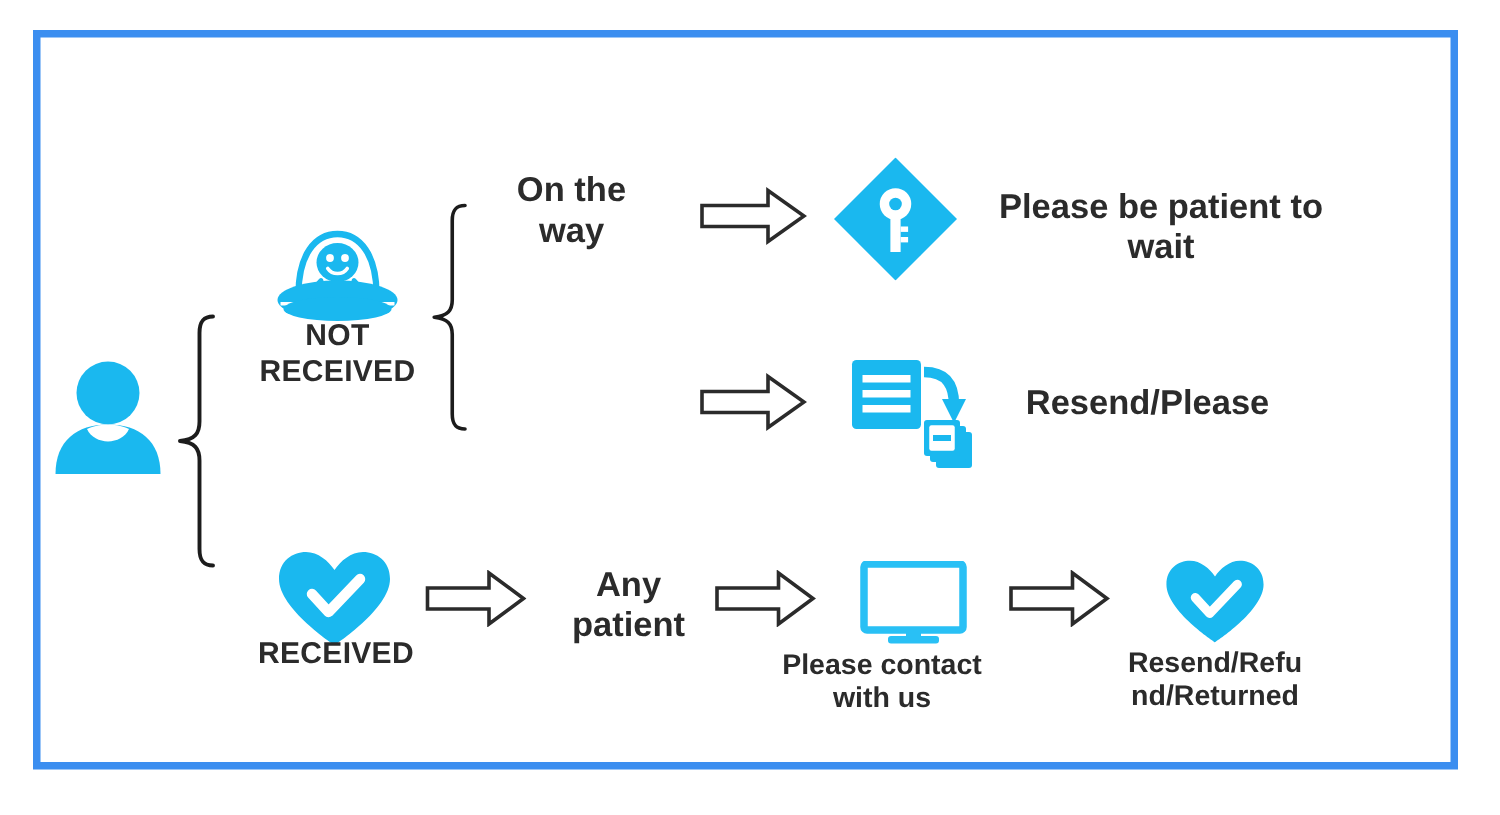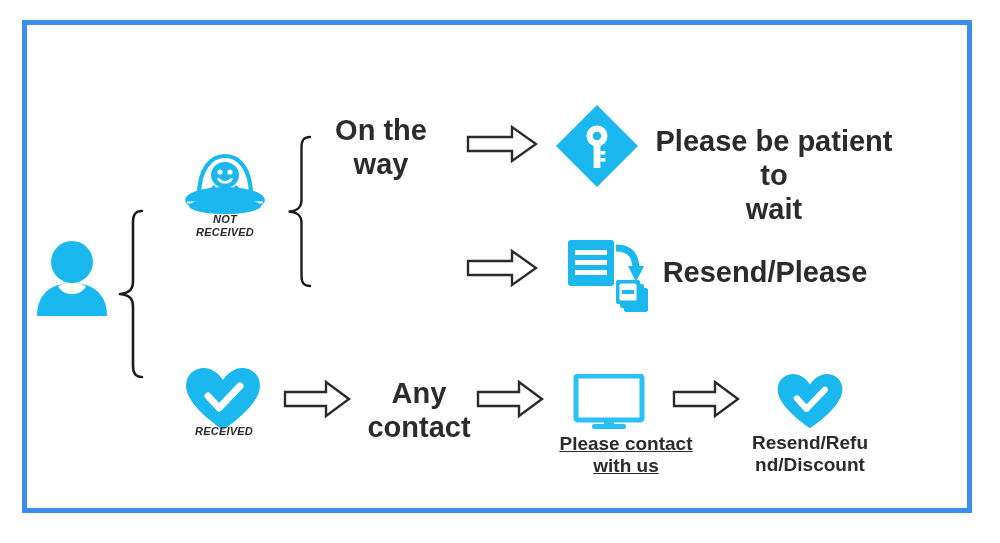--- a/index.html
+++ b/index.html
@@ -36,23 +36,23 @@
   .label {
     position: absolute;
     text-align: center;
     color: #2b2b2b;
     font-weight: bold;
     line-height: 1.18;
     white-space: pre-line;
     box-sizing: border-box;
   }
 
-  .label.big   { font-size: 29px; }
+  .label.big   { font-size: 23px; }
   .label.mid   { font-size: 19px; }
-  .label.caps  { font-size: 11px; letter-spacing: .2px; font-style: italic; }
+  .label.caps  { font-size: 20px; letter-spacing: .2px; }
 
   .icon { position: absolute; }
   .icon svg { display: block; }
 
   .arrow { position: absolute; }
   .brace { position: absolute; }
 </style>
 </head>
 <body>
 
@@ -181,36 +181,36 @@
   </div>
   <div class="label caps" style="left:158px; top:425px; width:132px;">RECEIVED</div>
 
   <div class="arrow" style="left:283px; top:380px; width:68px; height:38px;">
     <svg viewBox="0 0 68 38" width="68" height="38">
       <path d="M2 12 L43 12 L43 2 L66 19 L43 36 L43 26 L2 26 Z" fill="#ffffff" stroke="#2b2b2b" stroke-width="2.4" stroke-linejoin="miter"></path>
     </svg>
   </div>
 
   <div class="label big" style="left:356px; top:376px; width:126px;">Any
-contact</div>
+patient</div>
 
   <div class="arrow" style="left:476px; top:380px; width:68px; height:38px;">
     <svg viewBox="0 0 68 38" width="68" height="38">
       <path d="M2 12 L43 12 L43 2 L66 19 L43 36 L43 26 L2 26 Z" fill="#ffffff" stroke="#2b2b2b" stroke-width="2.4" stroke-linejoin="miter"></path>
     </svg>
   </div>
 
   <div class="icon" style="left:570px; top:374px; width:78px; height:56px;">
     <svg viewBox="0 0 78 56" width="78" height="56">
       <rect x="6" y="2" width="66" height="44" rx="2" fill="none" stroke="#29c0f5" stroke-width="5"></rect>
       <rect x="34" y="44" width="10" height="7" fill="#29c0f5"></rect>
       <rect x="22" y="50" width="34" height="5" rx="2" fill="#29c0f5"></rect>
     </svg>
   </div>
-  <div class="label mid" style="left:540px; top:433px; width:172px;text-decoration:underline;">Please contact
+  <div class="label mid" style="left:502px; top:433px; width:172px;">Please contact
 with us</div>
 
   <div class="arrow" style="left:672px; top:380px; width:68px; height:38px;">
     <svg viewBox="0 0 68 38" width="68" height="38">
       <path d="M2 12 L43 12 L43 2 L66 19 L43 36 L43 26 L2 26 Z" fill="#ffffff" stroke="#2b2b2b" stroke-width="2.4" stroke-linejoin="miter"></path>
     </svg>
   </div>
 
   <div class="icon" style="left:775px; top:372px; width:70px; height:58px;">
     <svg viewBox="0 0 80 66" width="70" height="58">
@@ -218,15 +218,15 @@
                C40 64 3 40 3 20
                C3 8 12 2 21 2
                C29 2 36 8 40 14
                C44 8 51 2 59 2
                C68 2 77 8 77 20
                C77 40 40 64 40 64 Z" fill="#1ab8ef"></path>
       <path d="M25 30 L36 42 L57 20" fill="none" stroke="#ffffff" stroke-width="7" stroke-linecap="round" stroke-linejoin="round"></path>
     </svg>
   </div>
   <div class="label mid" style="left:724px; top:432px; width:172px;">Resend/Refu
-nd/Discount</div>
+nd/Returned</div>
 
 </div>
 
 </body></html>

